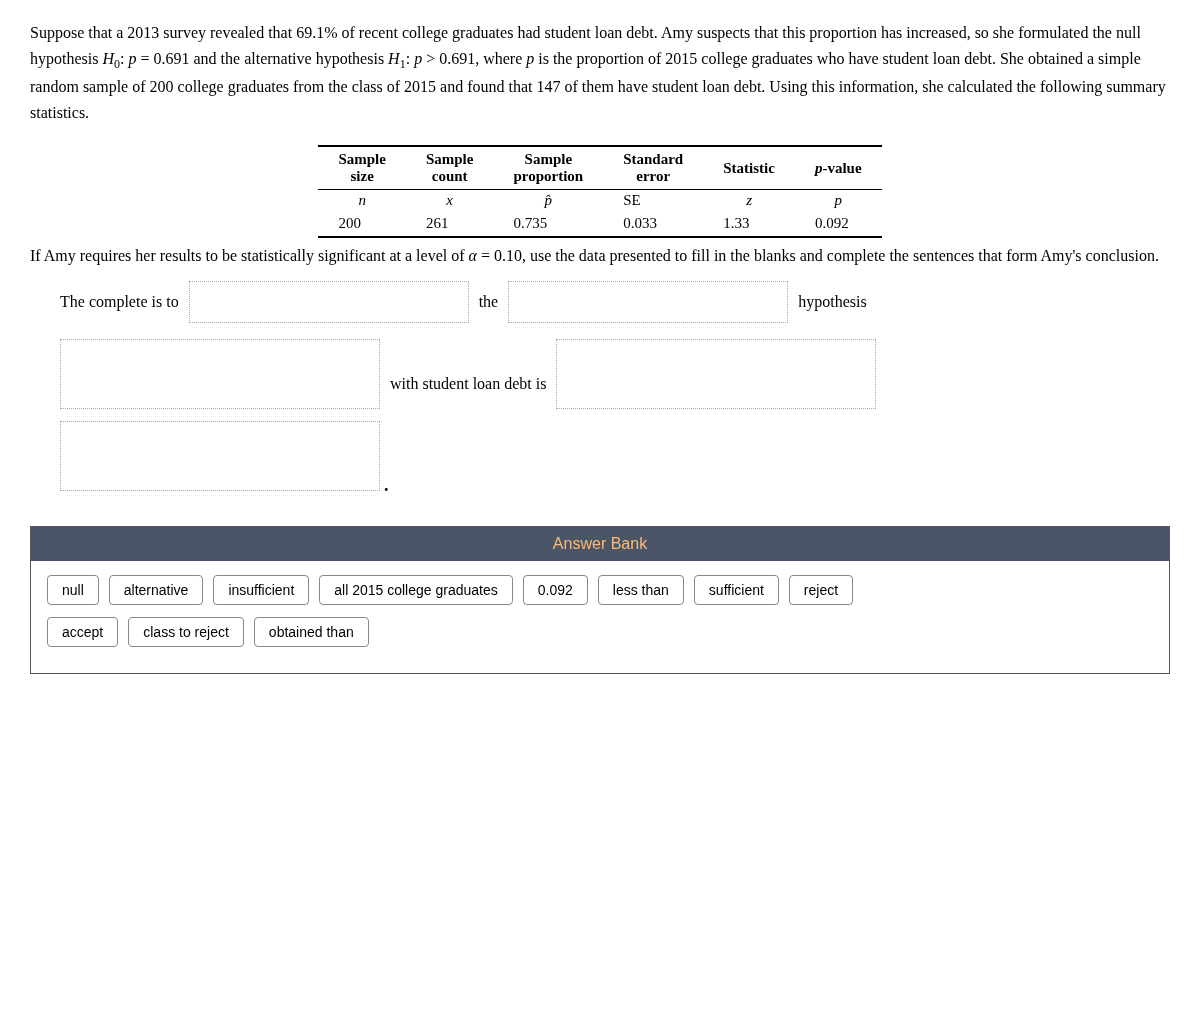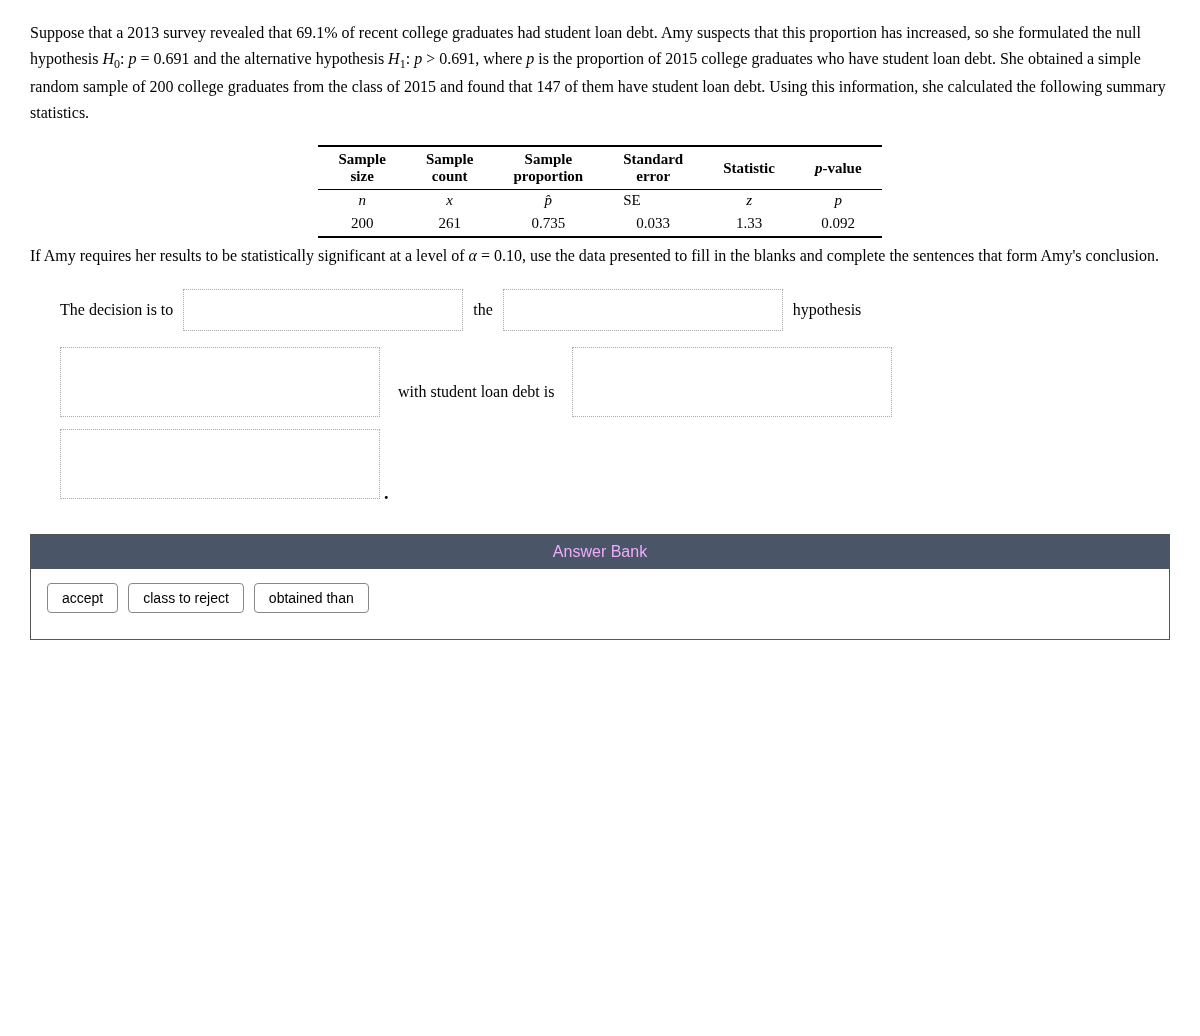--- a/index.html
+++ b/index.html
@@ -22,33 +22,33 @@
     }
     .stats-table th {
       text-align: center;
       font-weight: bold;
       padding: 4px 20px;
       border-top: 2px solid #000;
       border-bottom: 1px solid #000;
       font-size: 15px;
     }
     .stats-table td {
-      text-align: center;
+      text-align: left;
       padding: 4px 20px;
       font-size: 15px;
     }
     .stats-table tr.last-row td {
       border-bottom: 2px solid #000;
     }
     .stats-table .italic { font-style: italic; }
 
     
     .instructions {
       line-height: 1.6;
-      margin-bottom: 16px;
+      margin-bottom: 8px;
     }
 
     
     .fill-area {
       margin-left: 30px;
       margin-bottom: 20px;
     }
     .blank-box {
       display: inline-block;
       border: 1.5px dotted #aaa;
@@ -76,21 +76,21 @@
     .sentence-row span {
       font-size: 16px;
       line-height: 1.6;
     }
 
     
     .two-blanks-row {
       display: flex;
       align-items: center;
       margin-bottom: 12px;
-      gap: 10px;
+      gap: 2px;
     }
     .blank-standalone {
       border: 1.5px dotted #aaa;
       width: 320px;
       height: 70px;
       display: inline-block;
     }
     .blank-standalone-right {
       border: 1.5px dotted #aaa;
       width: 320px;
@@ -106,21 +106,21 @@
     }
 
     
     .answer-bank-container {
       margin-top: 30px;
       border: 1px solid #555;
       background: #fff;
     }
     .answer-bank-header {
       background: #4a5568;
-      color: #f0abfc;
+      color: #fdba74;
       text-align: center;
       padding: 8px;
       font-size: 16px;
       font-family: Arial, sans-serif;
     }
     .answer-bank-body {
       padding: 14px 16px;
       background: #fff;
     }
     .answer-row {
@@ -192,21 +192,21 @@
 </table>
 
 <div class="instructions">
   If Amy requires her results to be statistically significant at a level of <em>α</em> = 0.10, use the data presented to fill in the blanks and
   complete the sentences that form Amy's conclusion.
 </div>
 
 <div class="fill-area">
 
   <div class="sentence-row">
-    <span>The decision is to</span>
+    <span>The complete is to</span>
     <div class="blank-box"></div>
     <span>the</span>
     <div class="blank-box"></div>
     <span>hypothesis</span>
   </div>
 
 
   <div class="two-blanks-row">
     <div class="blank-standalone"></div>
     <span class="middle-text">with student loan debt is</span>
@@ -217,20 +217,30 @@
     <div class="blank-standalone"></div>
     <span class="dot-period">.</span>
   </div>
 
 </div>
 
 <div class="answer-bank-container">
   <div class="answer-bank-header">Answer Bank</div>
   <div class="answer-bank-body">
 
+    <div class="answer-row">
+      <div class="answer-chip">null</div>
+      <div class="answer-chip">alternative</div>
+      <div class="answer-chip">insufficient</div>
+      <div class="answer-chip">all 2015 college graduates</div>
+      <div class="answer-chip">0.092</div>
+      <div class="answer-chip">less than</div>
+      <div class="answer-chip">sufficient</div>
+      <div class="answer-chip">reject</div>
+    </div>
 
 
     <div class="answer-row">
       <div class="answer-chip">accept</div>
       <div class="answer-chip">class to reject</div>
       <div class="answer-chip">obtained than</div>
     </div>
 
   </div>
 </div>

